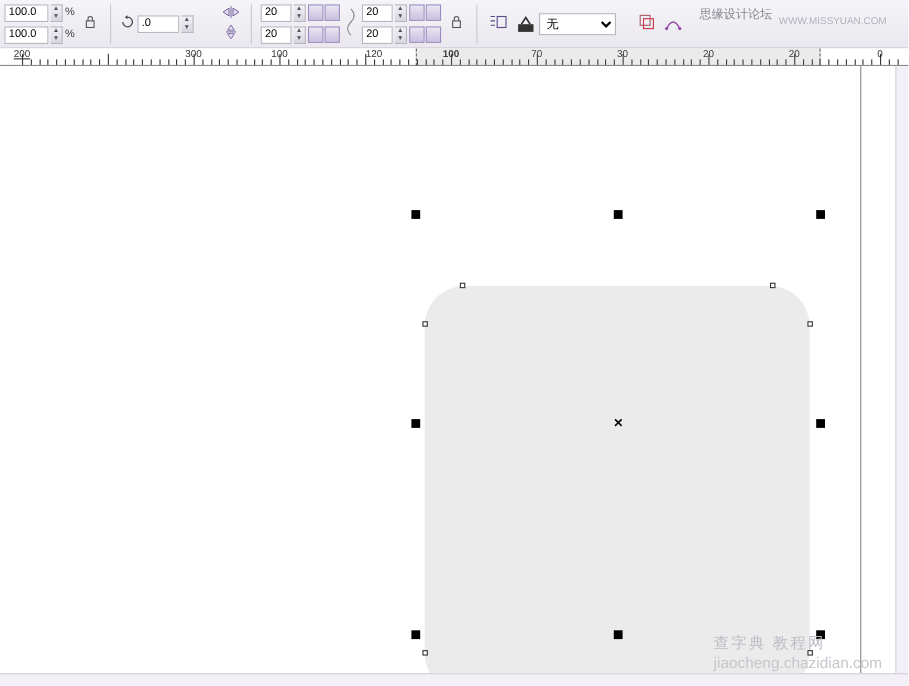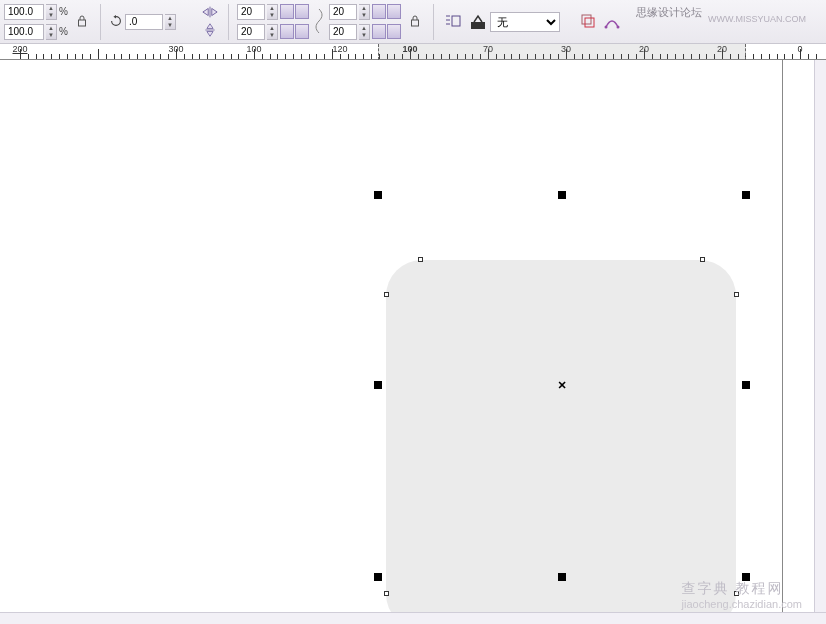--- a/index.html
+++ b/index.html
@@ -232,21 +232,21 @@
     .footer-watermark {
       position: absolute;
       bottom: 14px;
       right: 24px;
       font-size: 14px;
       color: #bfbcc6;
       letter-spacing: 2px;
       z-index: 20;
     }
     .footer-watermark .sub {
-      font-size: 11px;
+      font-size: 14px;
       color: #c8c5cd;
       letter-spacing: 0;
       display: block;
     }
     .color-ind {
       width: 16px;
       height: 16px;
       position: relative;
     }
     .color-ind svg { width: 16px; height: 16px; }

